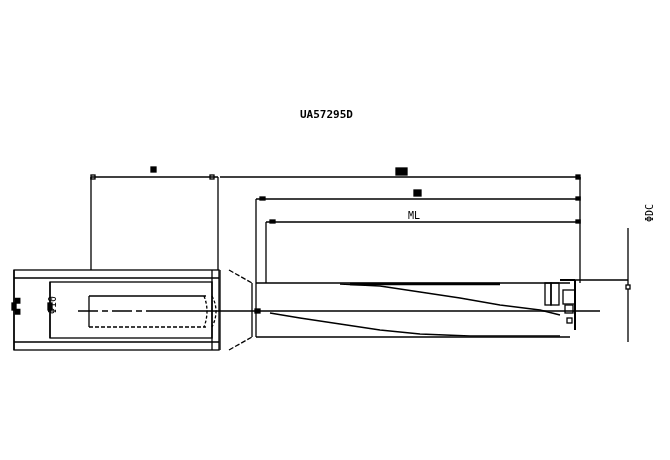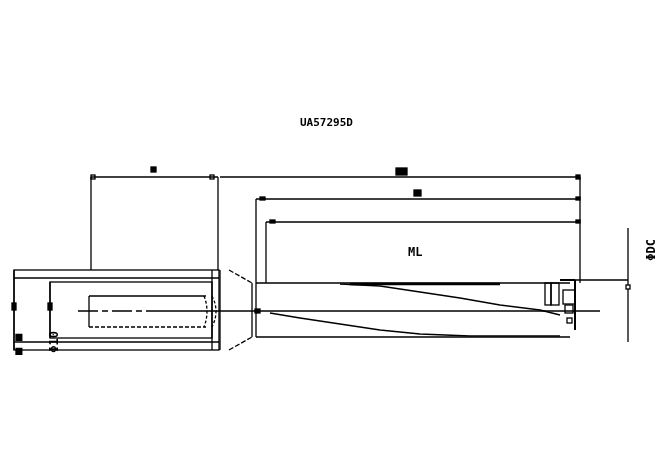--- a/index.html
+++ b/index.html
@@ -1,22 +1,22 @@
 <!DOCTYPE html>
 <html><head>
 <meta charset="utf-8">
 <style>
   html, body { margin:0; padding:0; background:#ffffff; }
   body { width:670px; height:460px; position:relative; overflow:hidden;
          font-family:"DejaVu Sans Mono", monospace; }
   #drawing { position:absolute; left:0; top:0; }
-  .title { position:absolute; left:300px; top:116px; font-size:11px; font-weight:bold;
+  .title { position:absolute; left:300px; top:108px; font-size:11px; font-weight:bold;
            letter-spacing:0px; color:#000; font-family:"DejaVu Sans Mono", monospace; }
-  .dim-label { position:absolute; font-size:12px; font-weight:bold; color:#000;
-               font-family:"DejaVu Sans Mono", monospace;margin-top:35px; }
+  .dim-label { position:absolute; font-size:10px; font-weight:normal; color:#000;
+               font-family:"DejaVu Sans Mono", monospace; }
   .vert { writing-mode: vertical-rl; transform: rotate(180deg); }
 </style>
 </head>
 <body>
 
 <svg id="drawing" width="670" height="460" viewBox="0 0 670 460" xmlns="http://www.w3.org/2000/svg" stroke="#000" fill="none" stroke-width="1.3">
 
   <g>
     <rect x="14" y="270" width="205" height="80"></rect>
     <line x1="14" y1="278" x2="219" y2="278"></line>

